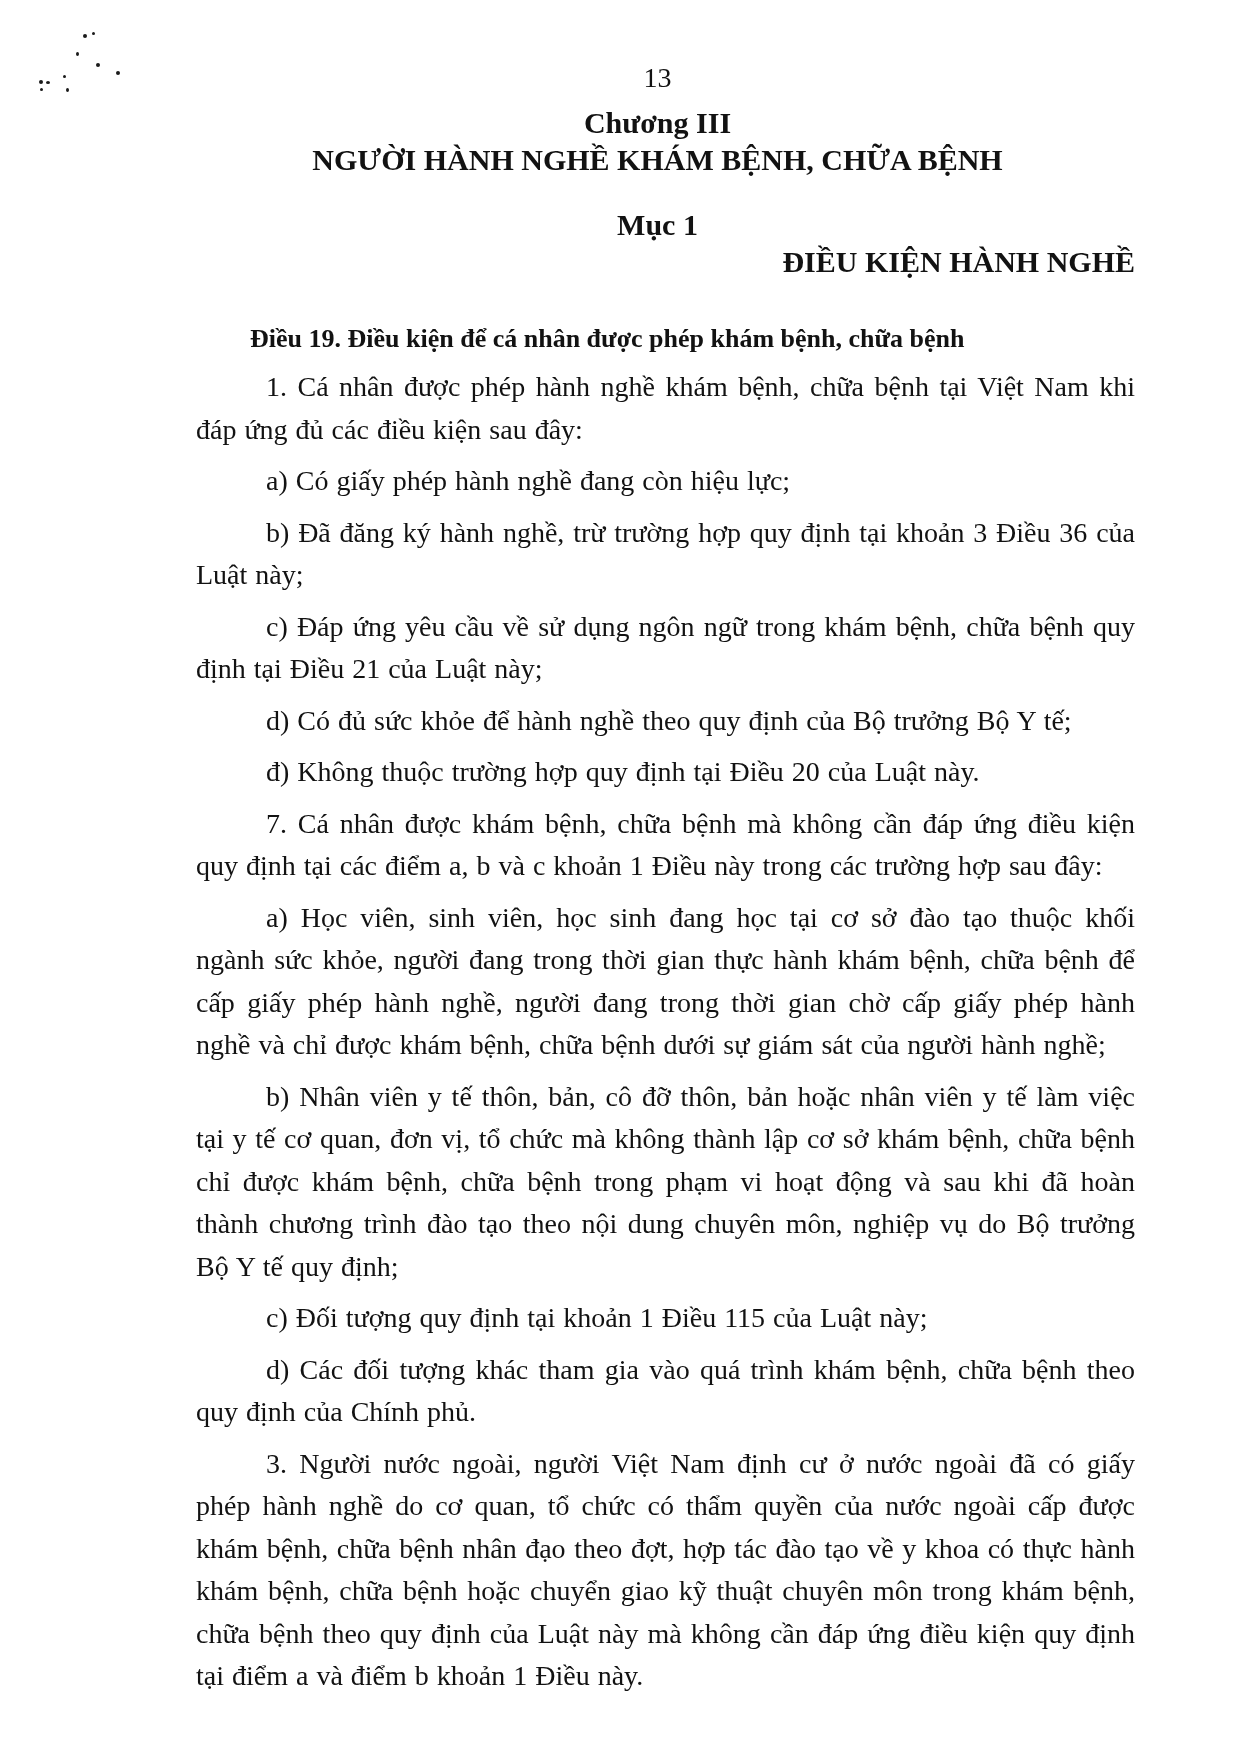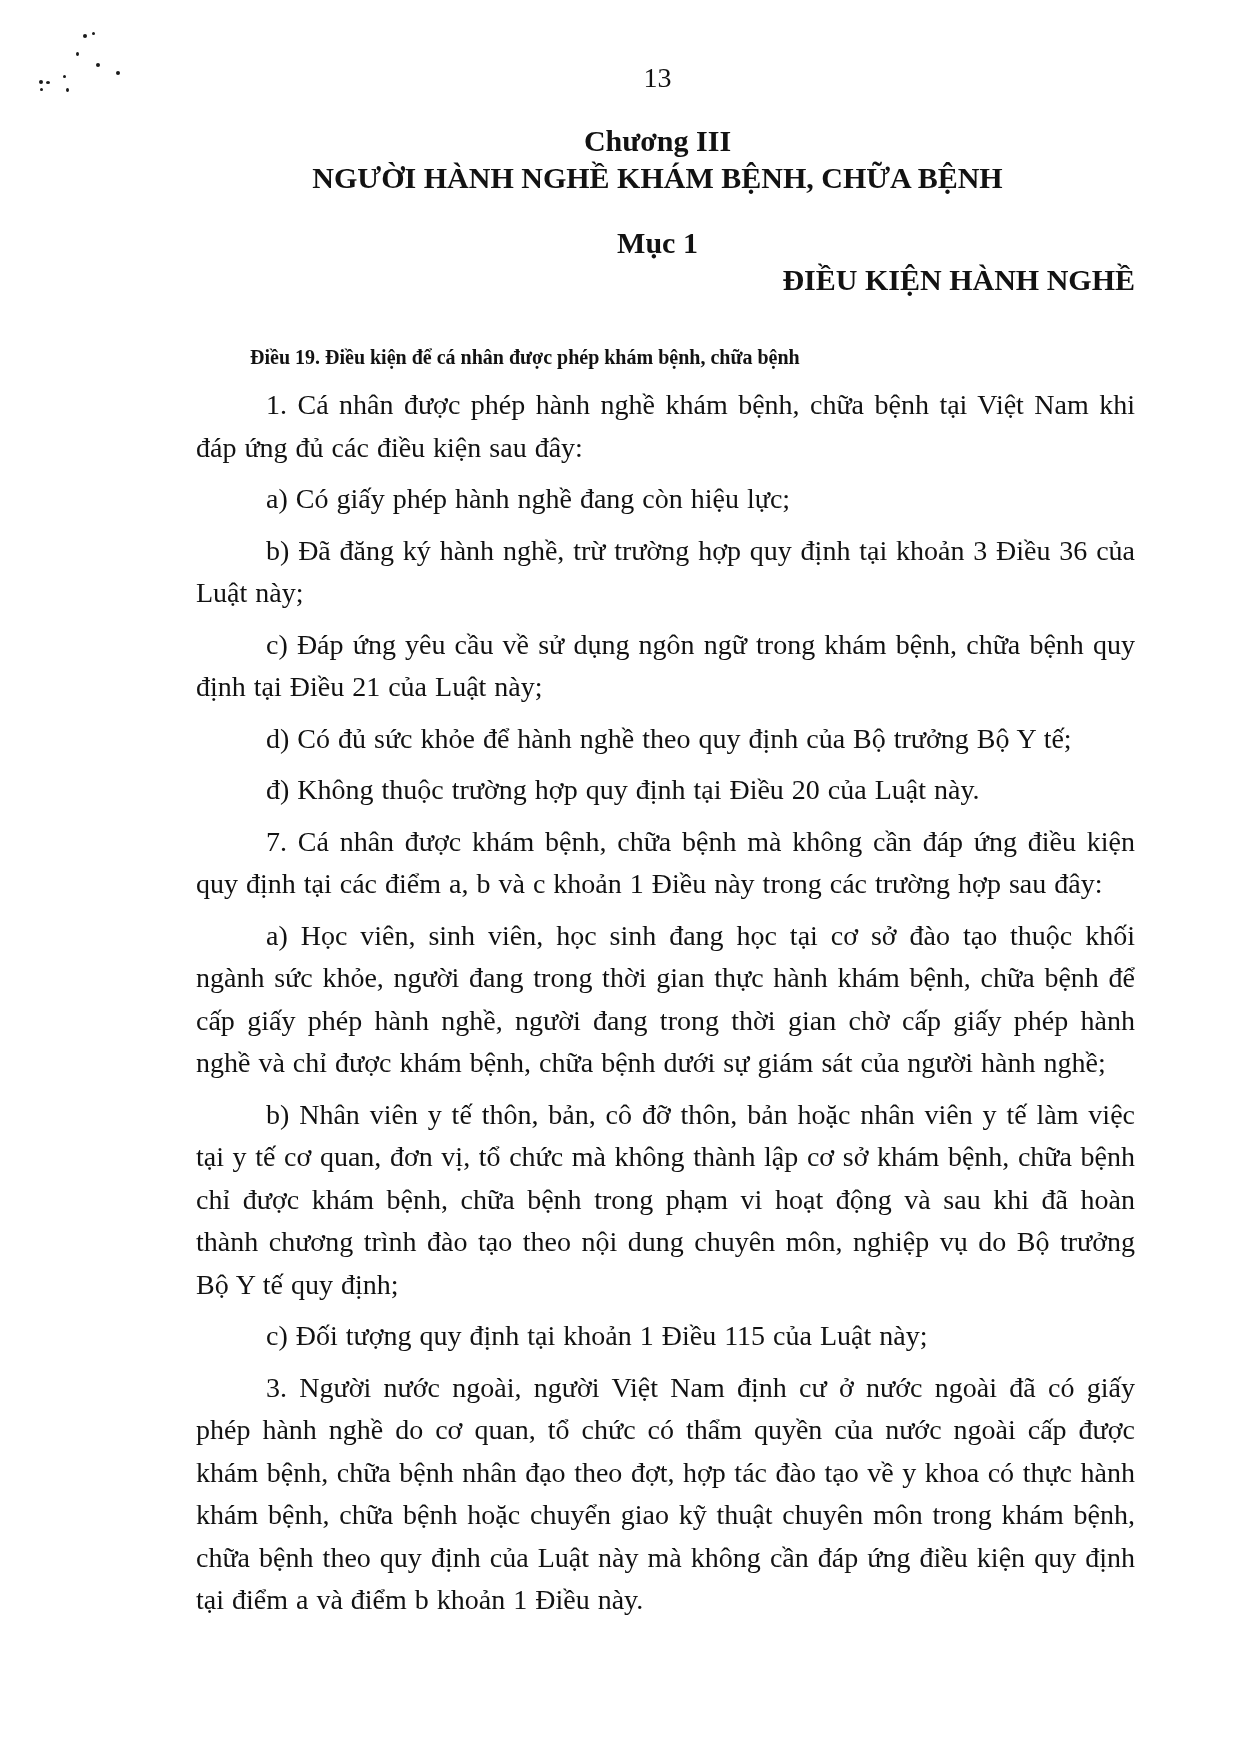--- a/index.html
+++ b/index.html
@@ -23,36 +23,36 @@
   .speckles i {
     position: absolute;
     background: #1a1a1a;
     border-radius: 50%;
     display: block;
   }
   .page-number {
     text-align: center;
     font-size: 28px;
     line-height: 32px;
-    margin-bottom: 28px;
+    margin-bottom: 10px;
   }
   .chapter-label,
   .chapter-title,
   .section-label,
   .section-title {
     text-align: center;
     font-weight: bold;
     font-size: 30px;
     line-height: 37px;
   }
   .chapter-title { margin-bottom: 28px; }
   .section-label { margin-top: 26px; }
   .section-title { margin-bottom: 36px; text-align: right; }
   .article-heading {
-    font-size: 20px;
+    font-size: 26px;
     font-weight: bold;
     line-height: 38px;
     margin: 40px 0 8px 0;
     padding-left: 70px;
   }
   .body-para {
     font-size: 28px;
     line-height: 42.5px;
     text-align: justify;
     text-indent: 70px;
@@ -91,15 +91,16 @@
   <p class="body-para">1. Cá nhân được phép hành nghề khám bệnh, chữa bệnh tại Việt Nam khi đáp ứng đủ các điều kiện sau đây:</p>
   <p class="body-para">a) Có giấy phép hành nghề đang còn hiệu lực;</p>
   <p class="body-para">b) Đã đăng ký hành nghề, trừ trường hợp quy định tại khoản 3 Điều 36 của Luật này;</p>
   <p class="body-para">c) Đáp ứng yêu cầu về sử dụng ngôn ngữ trong khám bệnh, chữa bệnh quy định tại Điều 21 của Luật này;</p>
   <p class="body-para">d) Có đủ sức khỏe để hành nghề theo quy định của Bộ trưởng Bộ Y tế;</p>
   <p class="body-para">đ) Không thuộc trường hợp quy định tại Điều 20 của Luật này.</p>
   <p class="body-para">7. Cá nhân được khám bệnh, chữa bệnh mà không cần đáp ứng điều kiện quy định tại các điểm a, b và c khoản 1 Điều này trong các trường hợp sau đây:</p>
   <p class="body-para">a) Học viên, sinh viên, học sinh đang học tại cơ sở đào tạo thuộc khối ngành sức khỏe, người đang trong thời gian thực hành khám bệnh, chữa bệnh để cấp giấy phép hành nghề, người đang trong thời gian chờ cấp giấy phép hành nghề và chỉ được khám bệnh, chữa bệnh dưới sự giám sát của người hành nghề;</p>
   <p class="body-para">b) Nhân viên y tế thôn, bản, cô đỡ thôn, bản hoặc nhân viên y tế làm việc tại y tế cơ quan, đơn vị, tổ chức mà không thành lập cơ sở khám bệnh, chữa bệnh chỉ được khám bệnh, chữa bệnh trong phạm vi hoạt động và sau khi đã hoàn thành chương trình đào tạo theo nội dung chuyên môn, nghiệp vụ do Bộ trưởng Bộ Y tế quy định;</p>
   <p class="body-para">c) Đối tượng quy định tại khoản 1 Điều 115 của Luật này;</p>
+  <p class="body-para">d) Các đối tượng khác tham gia vào quá trình khám bệnh, chữa bệnh theo quy định của Chính phủ.</p>
   <p class="body-para">3. Người nước ngoài, người Việt Nam định cư ở nước ngoài đã có giấy phép hành nghề do cơ quan, tổ chức có thẩm quyền của nước ngoài cấp được khám bệnh, chữa bệnh nhân đạo theo đợt, hợp tác đào tạo về y khoa có thực hành khám bệnh, chữa bệnh hoặc chuyển giao kỹ thuật chuyên môn trong khám bệnh, chữa bệnh theo quy định của Luật này mà không cần đáp ứng điều kiện quy định tại điểm a và điểm b khoản 1 Điều này.</p>
 
 </div>
 
 </body></html>

